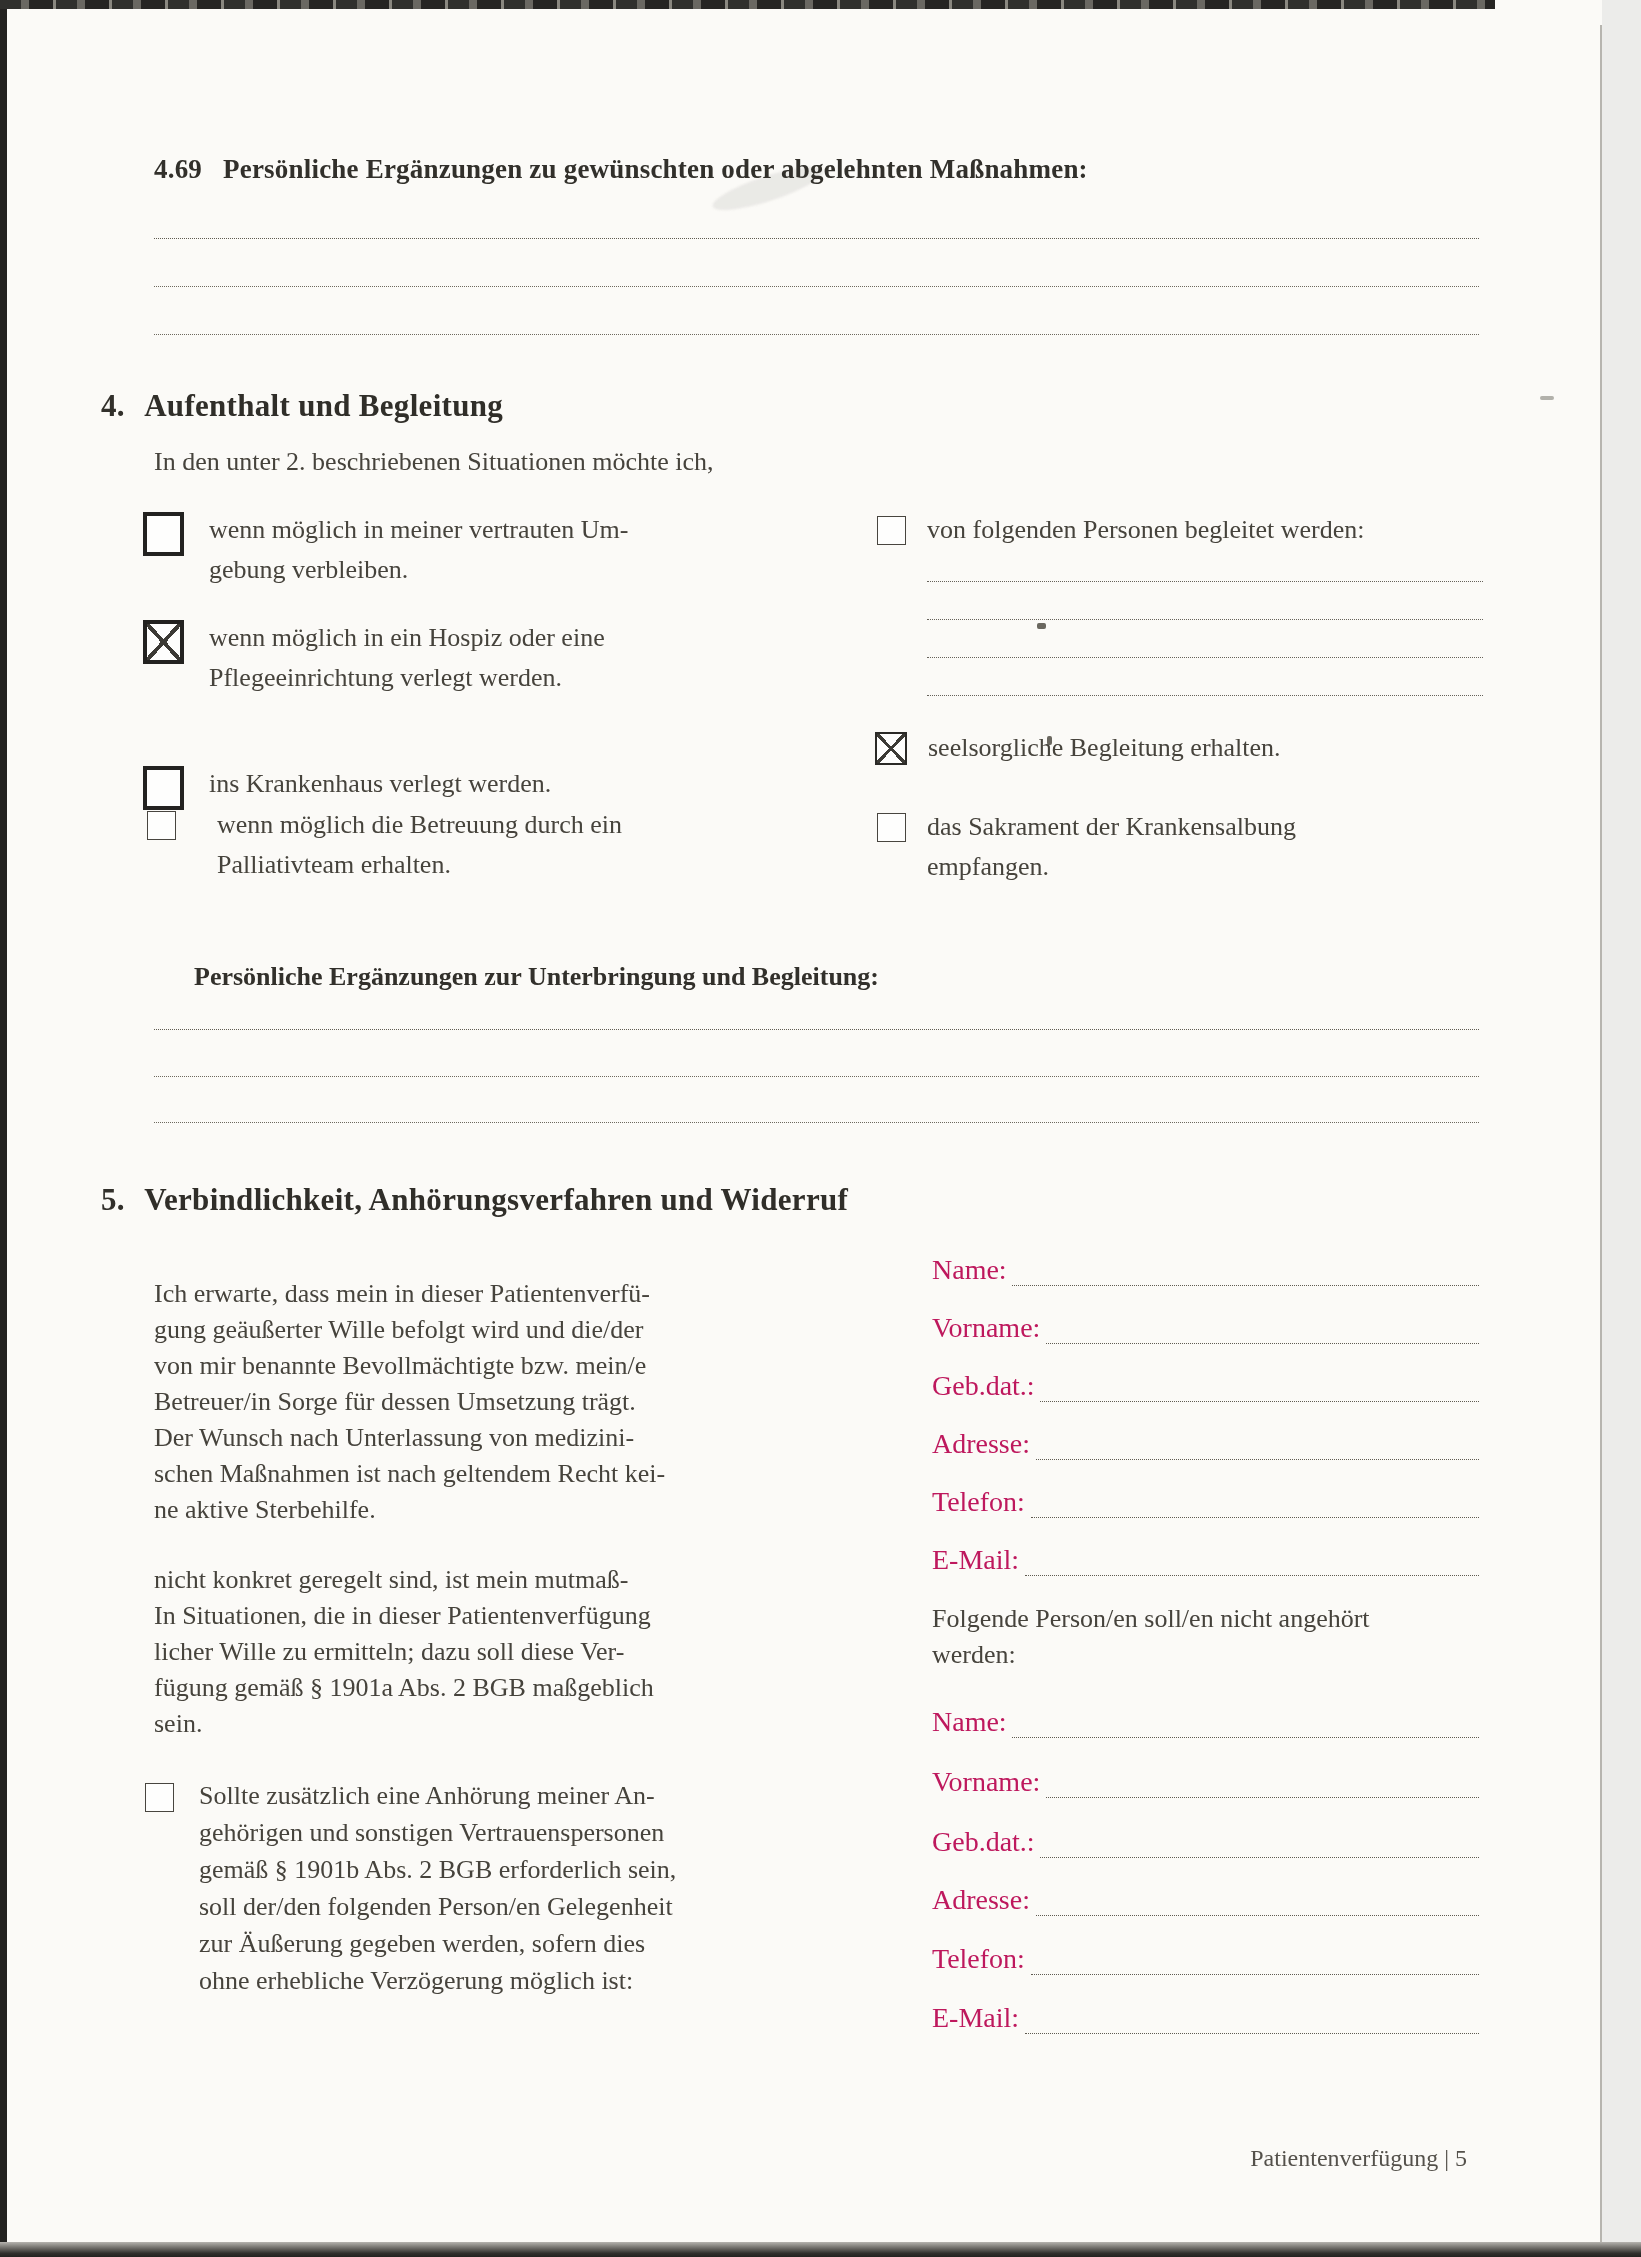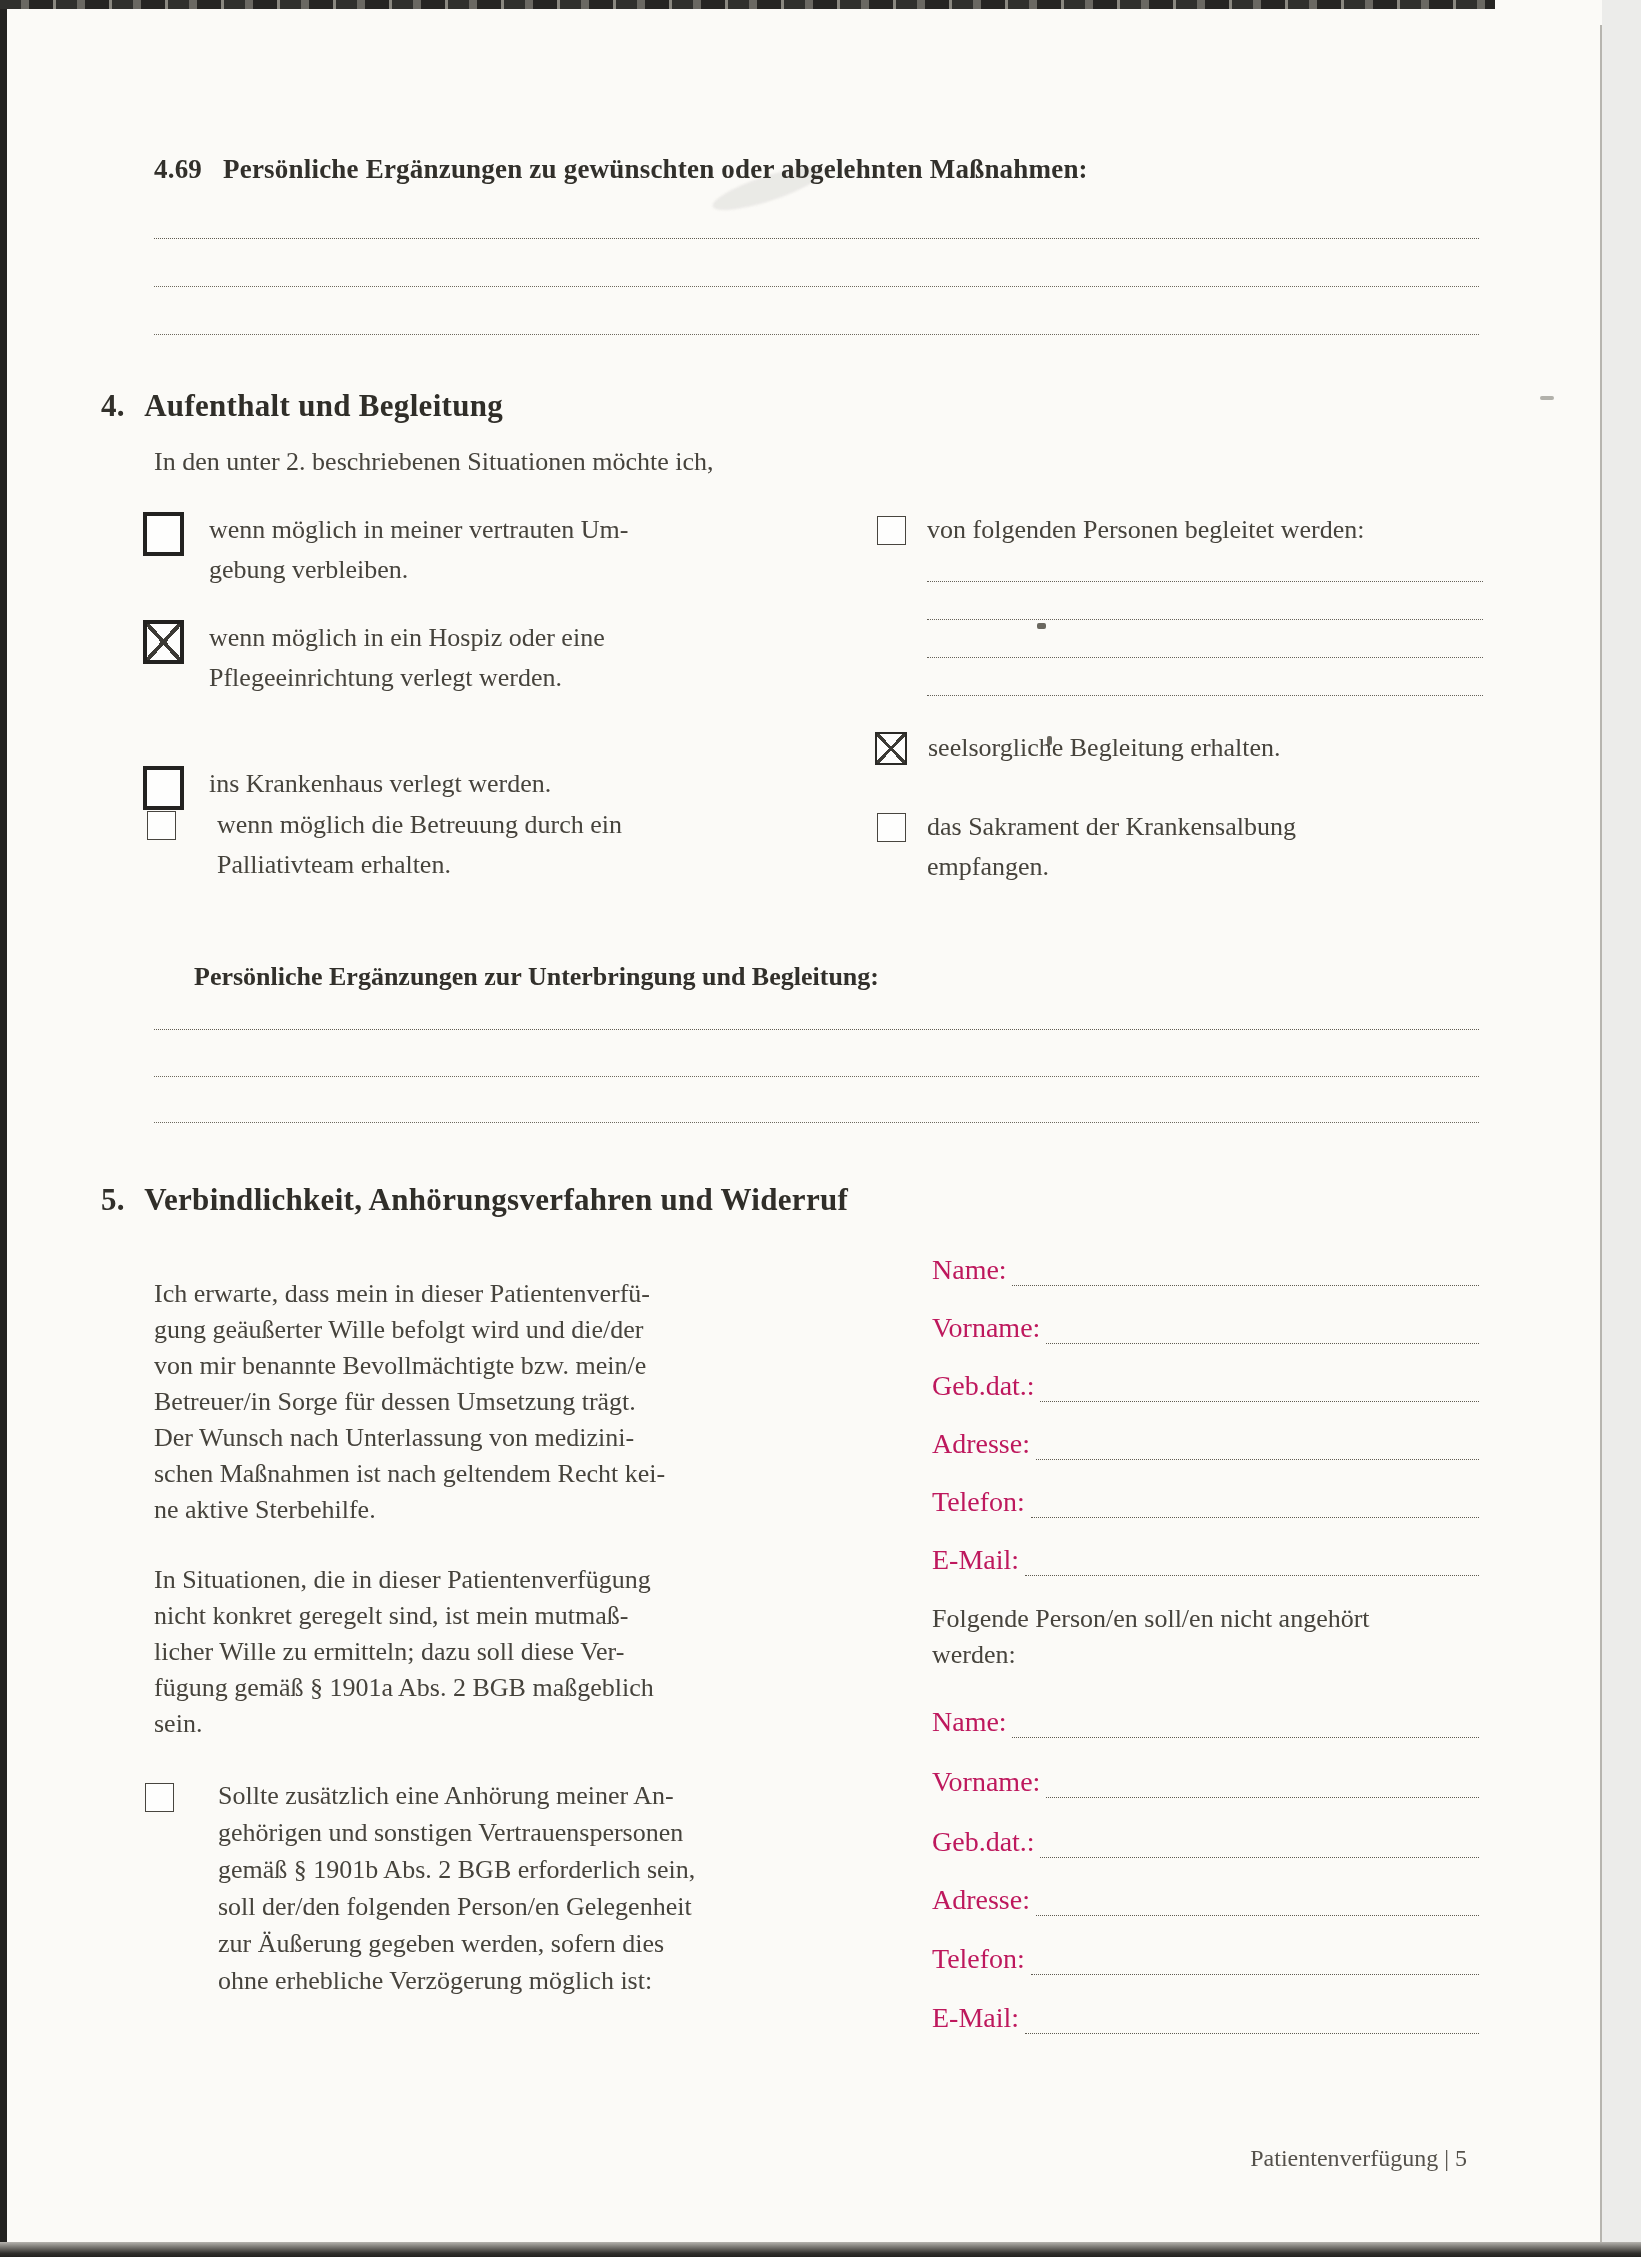--- a/index.html
+++ b/index.html
@@ -156,30 +156,30 @@
   <div class="abs body" style="left:154px;top:1276px;width:657px;">
     <div>Ich erwarte, dass mein in dieser Patientenverfü-</div>
     <div>gung geäußerter Wille befolgt wird und die/der</div>
     <div>von mir benannte Bevollmächtigte bzw. mein/e</div>
     <div>Betreuer/in Sorge für dessen Umsetzung trägt.</div>
     <div>Der Wunsch nach Unterlassung von medizini-</div>
     <div>schen Maßnahmen ist nach geltendem Recht kei-</div>
     <div>ne aktive Sterbehilfe.</div>
   </div>
   <div class="abs body" style="left:154px;top:1562px;width:657px;">
+    <div>nicht konkret geregelt sind, ist mein mutmaß-</div>
     <div>In Situationen, die in dieser Patientenverfügung</div>
-    <div>nicht konkret geregelt sind, ist mein mutmaß-</div>
     <div>licher Wille zu ermitteln; dazu soll diese Ver-</div>
     <div>fügung gemäß § 1901a Abs. 2 BGB maßgeblich</div>
     <div>sein.</div>
   </div>
   <div class="abs cbrow" style="left:145px;top:1777px;width:657px;">
     <span class="cb small"></span>
       <span class="cbgap"></span>
-    <div class="body" style="line-height:37px;margin-left:19px;">
+    <div class="body" style="line-height:37px;">
       <div>Sollte zusätzlich eine Anhörung meiner An-</div>
       <div>gehörigen und sonstigen Vertrauenspersonen</div>
       <div>gemäß § 1901b Abs. 2 BGB erforderlich sein,</div>
       <div>soll der/den folgenden Person/en Gelegenheit</div>
       <div>zur Äußerung gegeben werden, sofern dies</div>
       <div>ohne erhebliche Verzögerung möglich ist:</div>
     </div>
   </div>
 
   <div class="abs field" style="left:932px;top:1253px;width:547px;">

